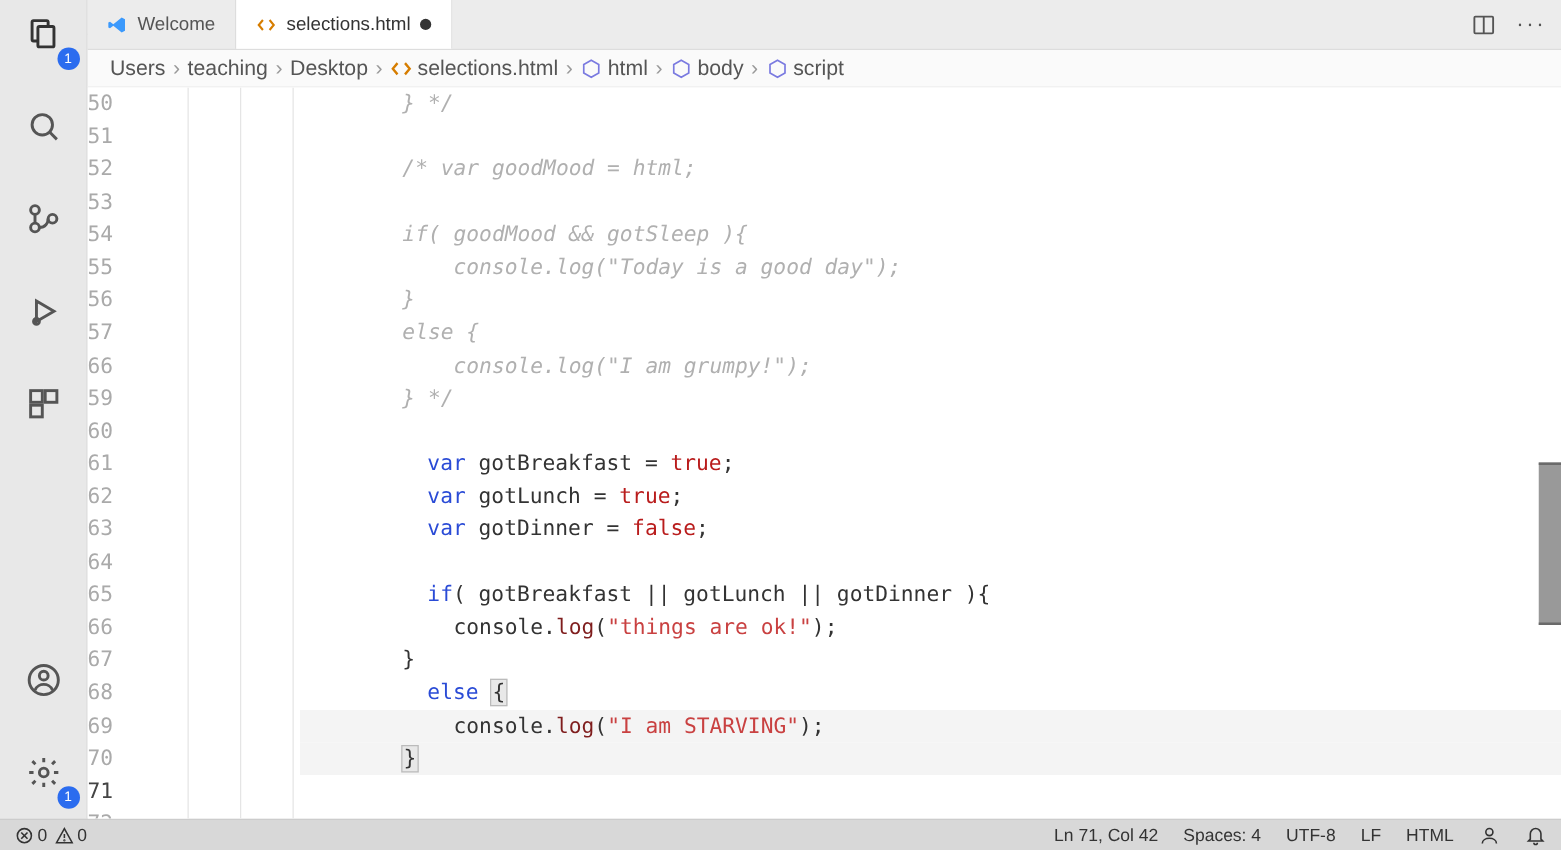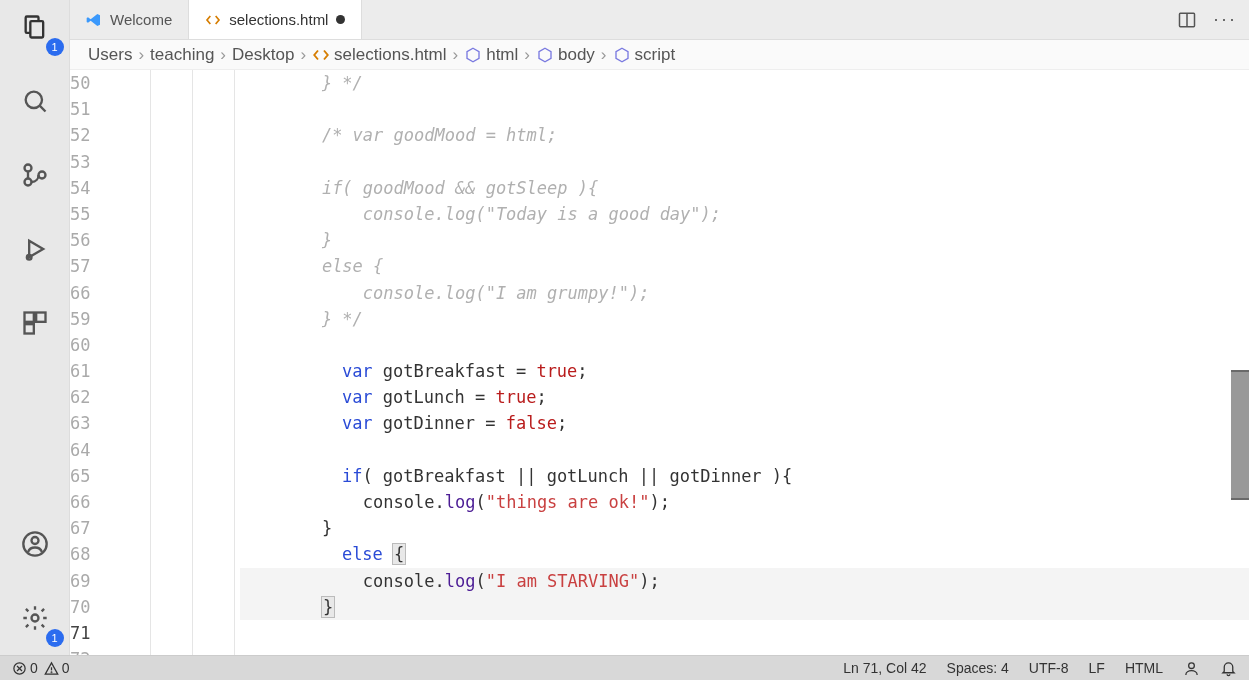--- a/index.html
+++ b/index.html
@@ -106,21 +106,21 @@
   background: #e5e5e5;
 }
 .code-lines { flex:1; position:relative; }
 .code-lines .line-bg-highlight { background: #f4f4f4; }
 
 .tok-comment { color: #b0b0b0; font-style: italic; }
 .tok-kw { color: #2a4bd6; margin-left: 20px; }
 .tok-bool { color: #b91c1c; }
 .tok-op { color: #333; }
 .tok-id { color: #333; }
-.tok-log { color: #4c1d95; }
+.tok-log { color: #7f1d1d; }
 .tok-str { color: #c94141; }
 .tok-brace-sel { background: #e8e8e8; border:1px solid #bbb; padding:0 1px; margin:0 -1px; }
 .minimap {
   position: absolute;
   right: 0; top: 0;
   width: 18px;
   height: 100%;
 }
 .minimap-thumb {
   position: absolute;

